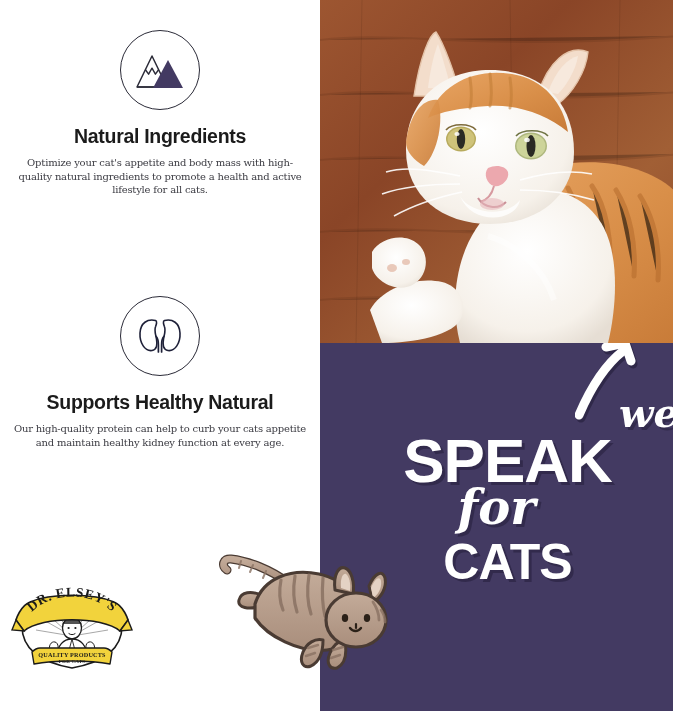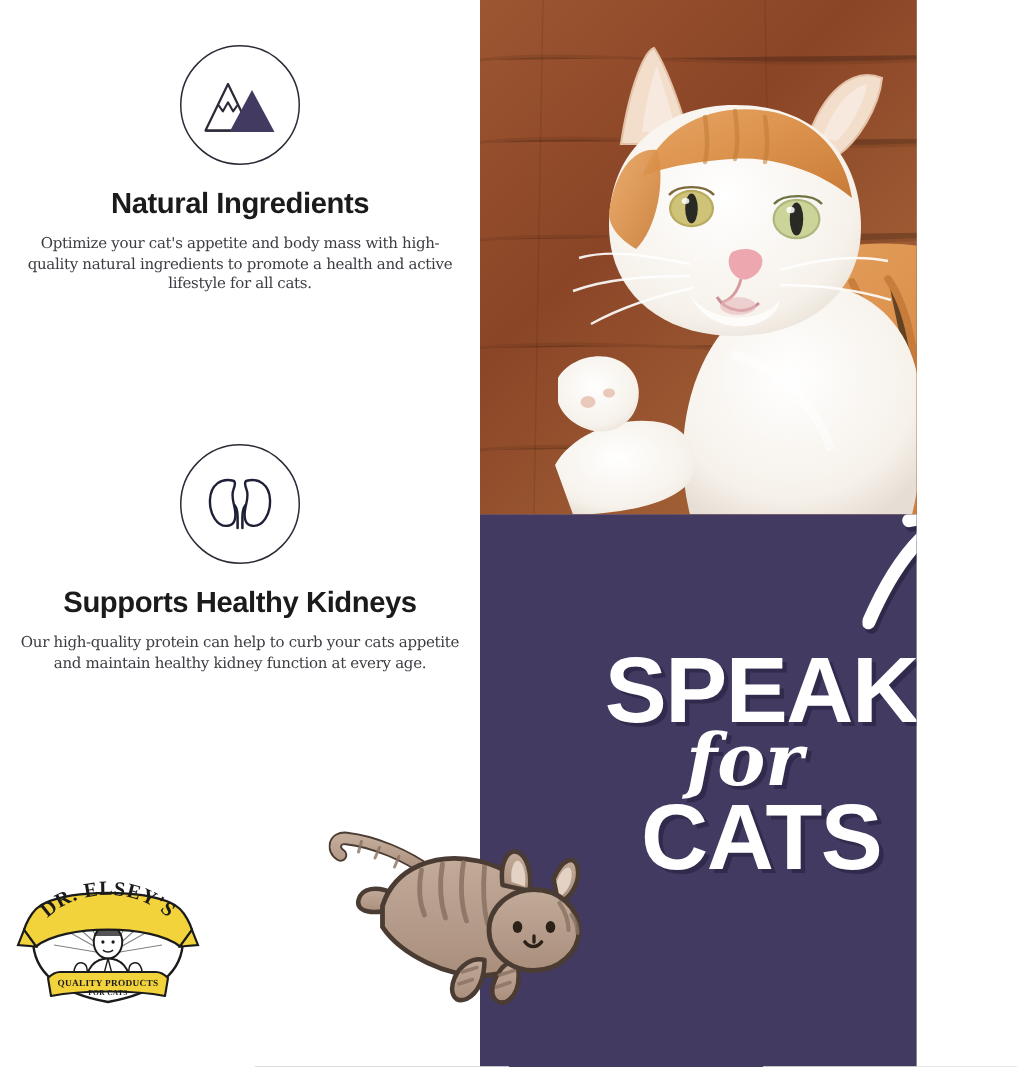--- a/index.html
+++ b/index.html
@@ -5,24 +5,24 @@
   html, body {
     margin: 0;
     padding: 0;
     background: #ffffff;
   }
   body {
     font-family: "Liberation Sans", sans-serif;
   }
   #page {
     position: relative;
-    width: 611px;
+    width: 673px;
     height: 711px;
     overflow: hidden;
-    background: #a3a3a3;
+    background: #22c55e;
   }
 
   
   #left-column {
     position: absolute;
     left: 0;
     top: 0;
     width: 320px;
     height: 711px;
     background: #ffffff;
@@ -134,21 +134,21 @@
     font-weight: bold;
     color: #ffffff;
     text-shadow: 3px 3px 0 rgba(25,20,45,0.40);
     line-height: 0.86;
     letter-spacing: -1px;
     padding-left: 16px;
   }
   #headline-we  { font-size: 40px; margin-left: -18px; text-align: right; }
   #headline-speak { font-size: 62px; margin-top: 2px; }
   #headline-for { font-size: 48px; margin-top: -2px; margin-left: -6px; }
-  #headline-cats { font-size: 62px; margin-top: 3px; }
+  #headline-cats { font-size: 50px; margin-top: 12px; }
 
   
   #curved-arrow {
     position: absolute;
     left: 255px;
     top: -40px;
     width: 95px;
     height: 120px;
   }
 
@@ -197,21 +197,21 @@
 
           <path d="M30.5 7.5 C38.5 5.5 45.5 10 46 20 C46.5 30 41 38.5 34 37.5
                    C29 36.8 28.5 31.5 29.5 26 C30.4 21 32 17.5 30.4 13.5
                    C29.6 11.3 28.6 8 30.5 7.5 Z" fill="none" stroke="#1e2038" stroke-width="1.6" stroke-linejoin="round"></path>
 
           <path d="M22.2 23.5 C24 25.5 24.4 29 24.4 32 L24.4 39" fill="none" stroke="#1e2038" stroke-width="1.7" stroke-linecap="round"></path>
           <path d="M29.8 23.5 C28 25.5 27.6 29 27.6 32 L27.6 39" fill="none" stroke="#1e2038" stroke-width="1.7" stroke-linecap="round"></path>
         </svg>
       </div>
 
-      <div class="feature-title">Supports Healthy Kidneys</div>
+      <div class="feature-title">Supports Healthy Natural</div>
       <div class="feature-body">Our high-quality protein can help to curb your cats appetite and maintain healthy kidney function at every age.</div>
     </div>
 
     <div id="brand-logo">
       <svg width="124" height="86" viewBox="0 0 124 86">
         <defs>
           <path id="arcpath" d="M14 38 A50 38 0 0 1 110 38"></path>
         </defs>
 
         <path d="M18 26 C32 12 92 12 106 26 L112 40 C112 62 95 76 62 82

